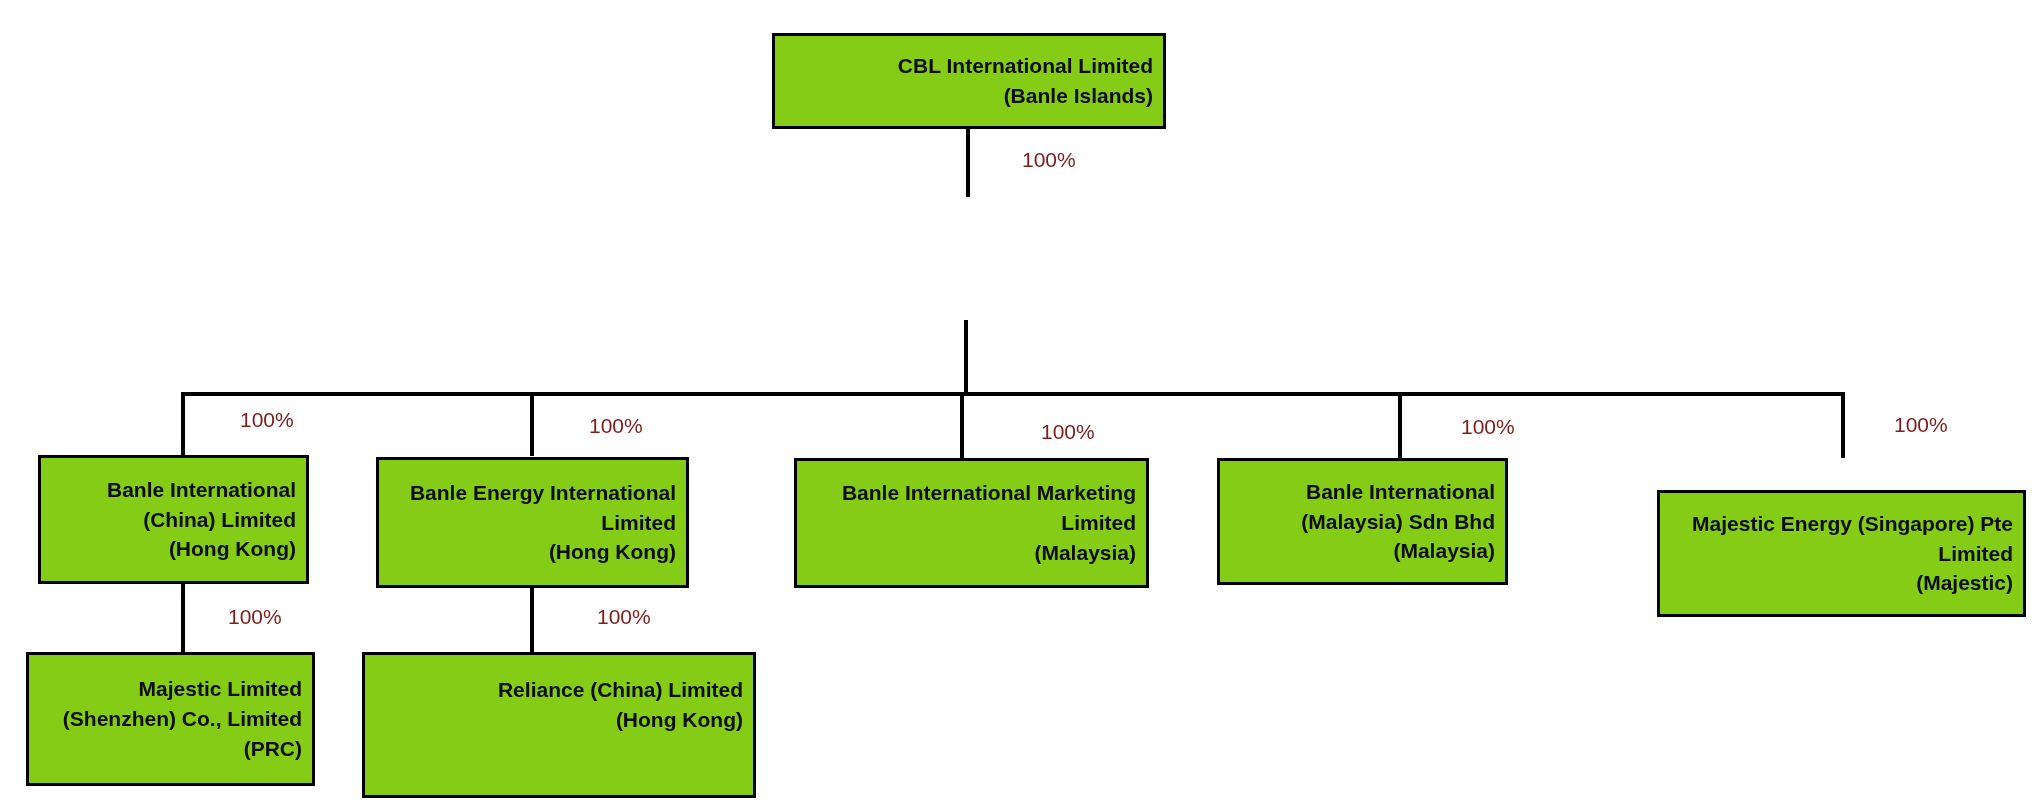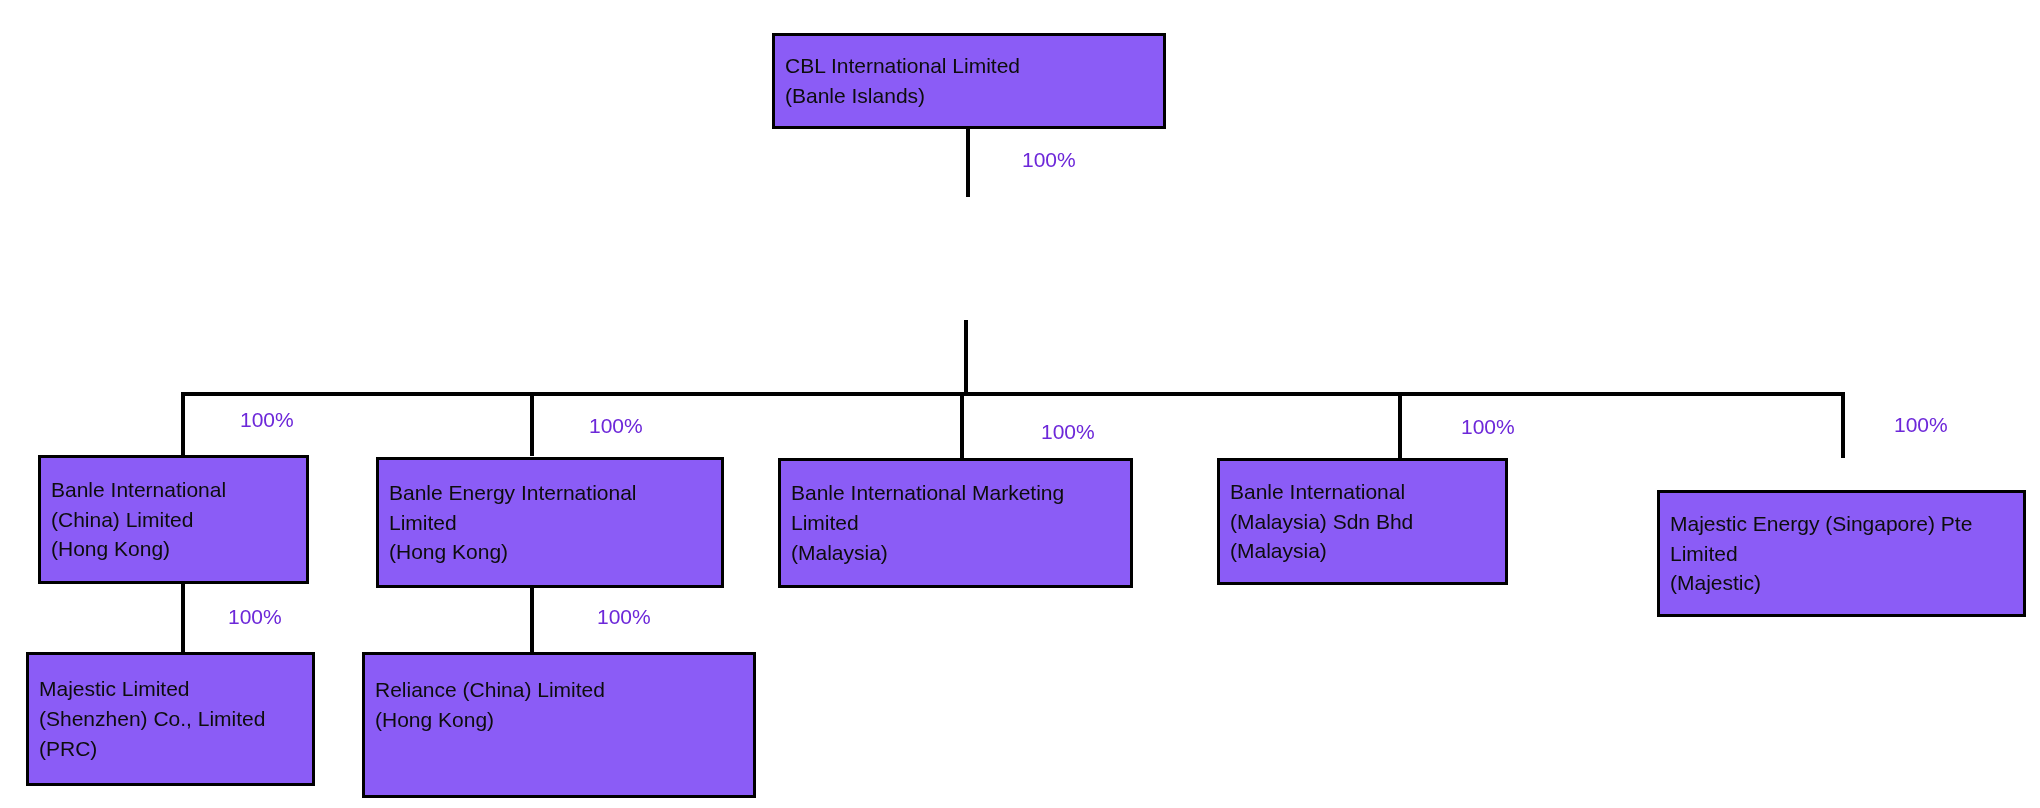--- a/index.html
+++ b/index.html
@@ -15,28 +15,28 @@
     width: 2040px;
     height: 808px;
     background: #ffffff;
     overflow: hidden;
   }
   
   .node {
     position: absolute;
     box-sizing: border-box;
     border: 3px solid #000000;
-    background: #8b5cf6;
+    background: #84cc16;
     display: flex;
     flex-direction: column;
     justify-content: center;
-    align-items: flex-start;
+    align-items: flex-end;
     text-align: center;
     color: #0d0d0d;
-    font-weight: normal;
+    font-weight: bold;
     font-size: 21px;
     line-height: 1.42;
     padding: 4px 10px;
   }
   .node.top-align {
     justify-content: flex-start;
     padding-top: 20px;
   }
   .node .line {
     display: block;
@@ -51,21 +51,21 @@
   .hline {
     position: absolute;
     background: #000000;
     height: 4px;
   }
   .pct {
     position: absolute;
     font-family: "Liberation Sans", sans-serif;
     font-size: 21px;
     font-weight: normal;
-    color: #6d28d9;
+    color: #7f1d1d;
     white-space: nowrap;
     text-align: right;
   }
 </style>
 </head>
 <body>
 
 <div id="chart-root">
 
   <div class="node" style="left:772px; top:33px; width:394px; height:96px;">
@@ -95,27 +95,27 @@
 
   <div class="vline" style="left:1841px; top:392px; height:66px;"></div>
   <div class="pct" style="left:1894px; top:413px;">100%</div>
 
   <div class="node" style="left:38px; top:455px; width:271px; height:129px;">
     <span class="line">Banle International</span>
     <span class="line">(China) Limited</span>
     <span class="line">(Hong Kong)</span>
   </div>
 
-  <div class="node" style="left:376px; top:457px; width:348px; height:131px;">
+  <div class="node" style="left:376px; top:457px; width:313px; height:131px;">
     <span class="line">Banle Energy International</span>
     <span class="line">Limited</span>
     <span class="line">(Hong Kong)</span>
   </div>
 
-  <div class="node" style="left:778px; top:458px; width:355px; height:130px;">
+  <div class="node" style="left:794px; top:458px; width:355px; height:130px;">
     <span class="line">Banle International Marketing</span>
     <span class="line">Limited</span>
     <span class="line">(Malaysia)</span>
   </div>
 
   <div class="node" style="left:1217px; top:458px; width:291px; height:127px;">
     <span class="line">Banle International</span>
     <span class="line">(Malaysia) Sdn Bhd</span>
     <span class="line">(Malaysia)</span>
   </div>

